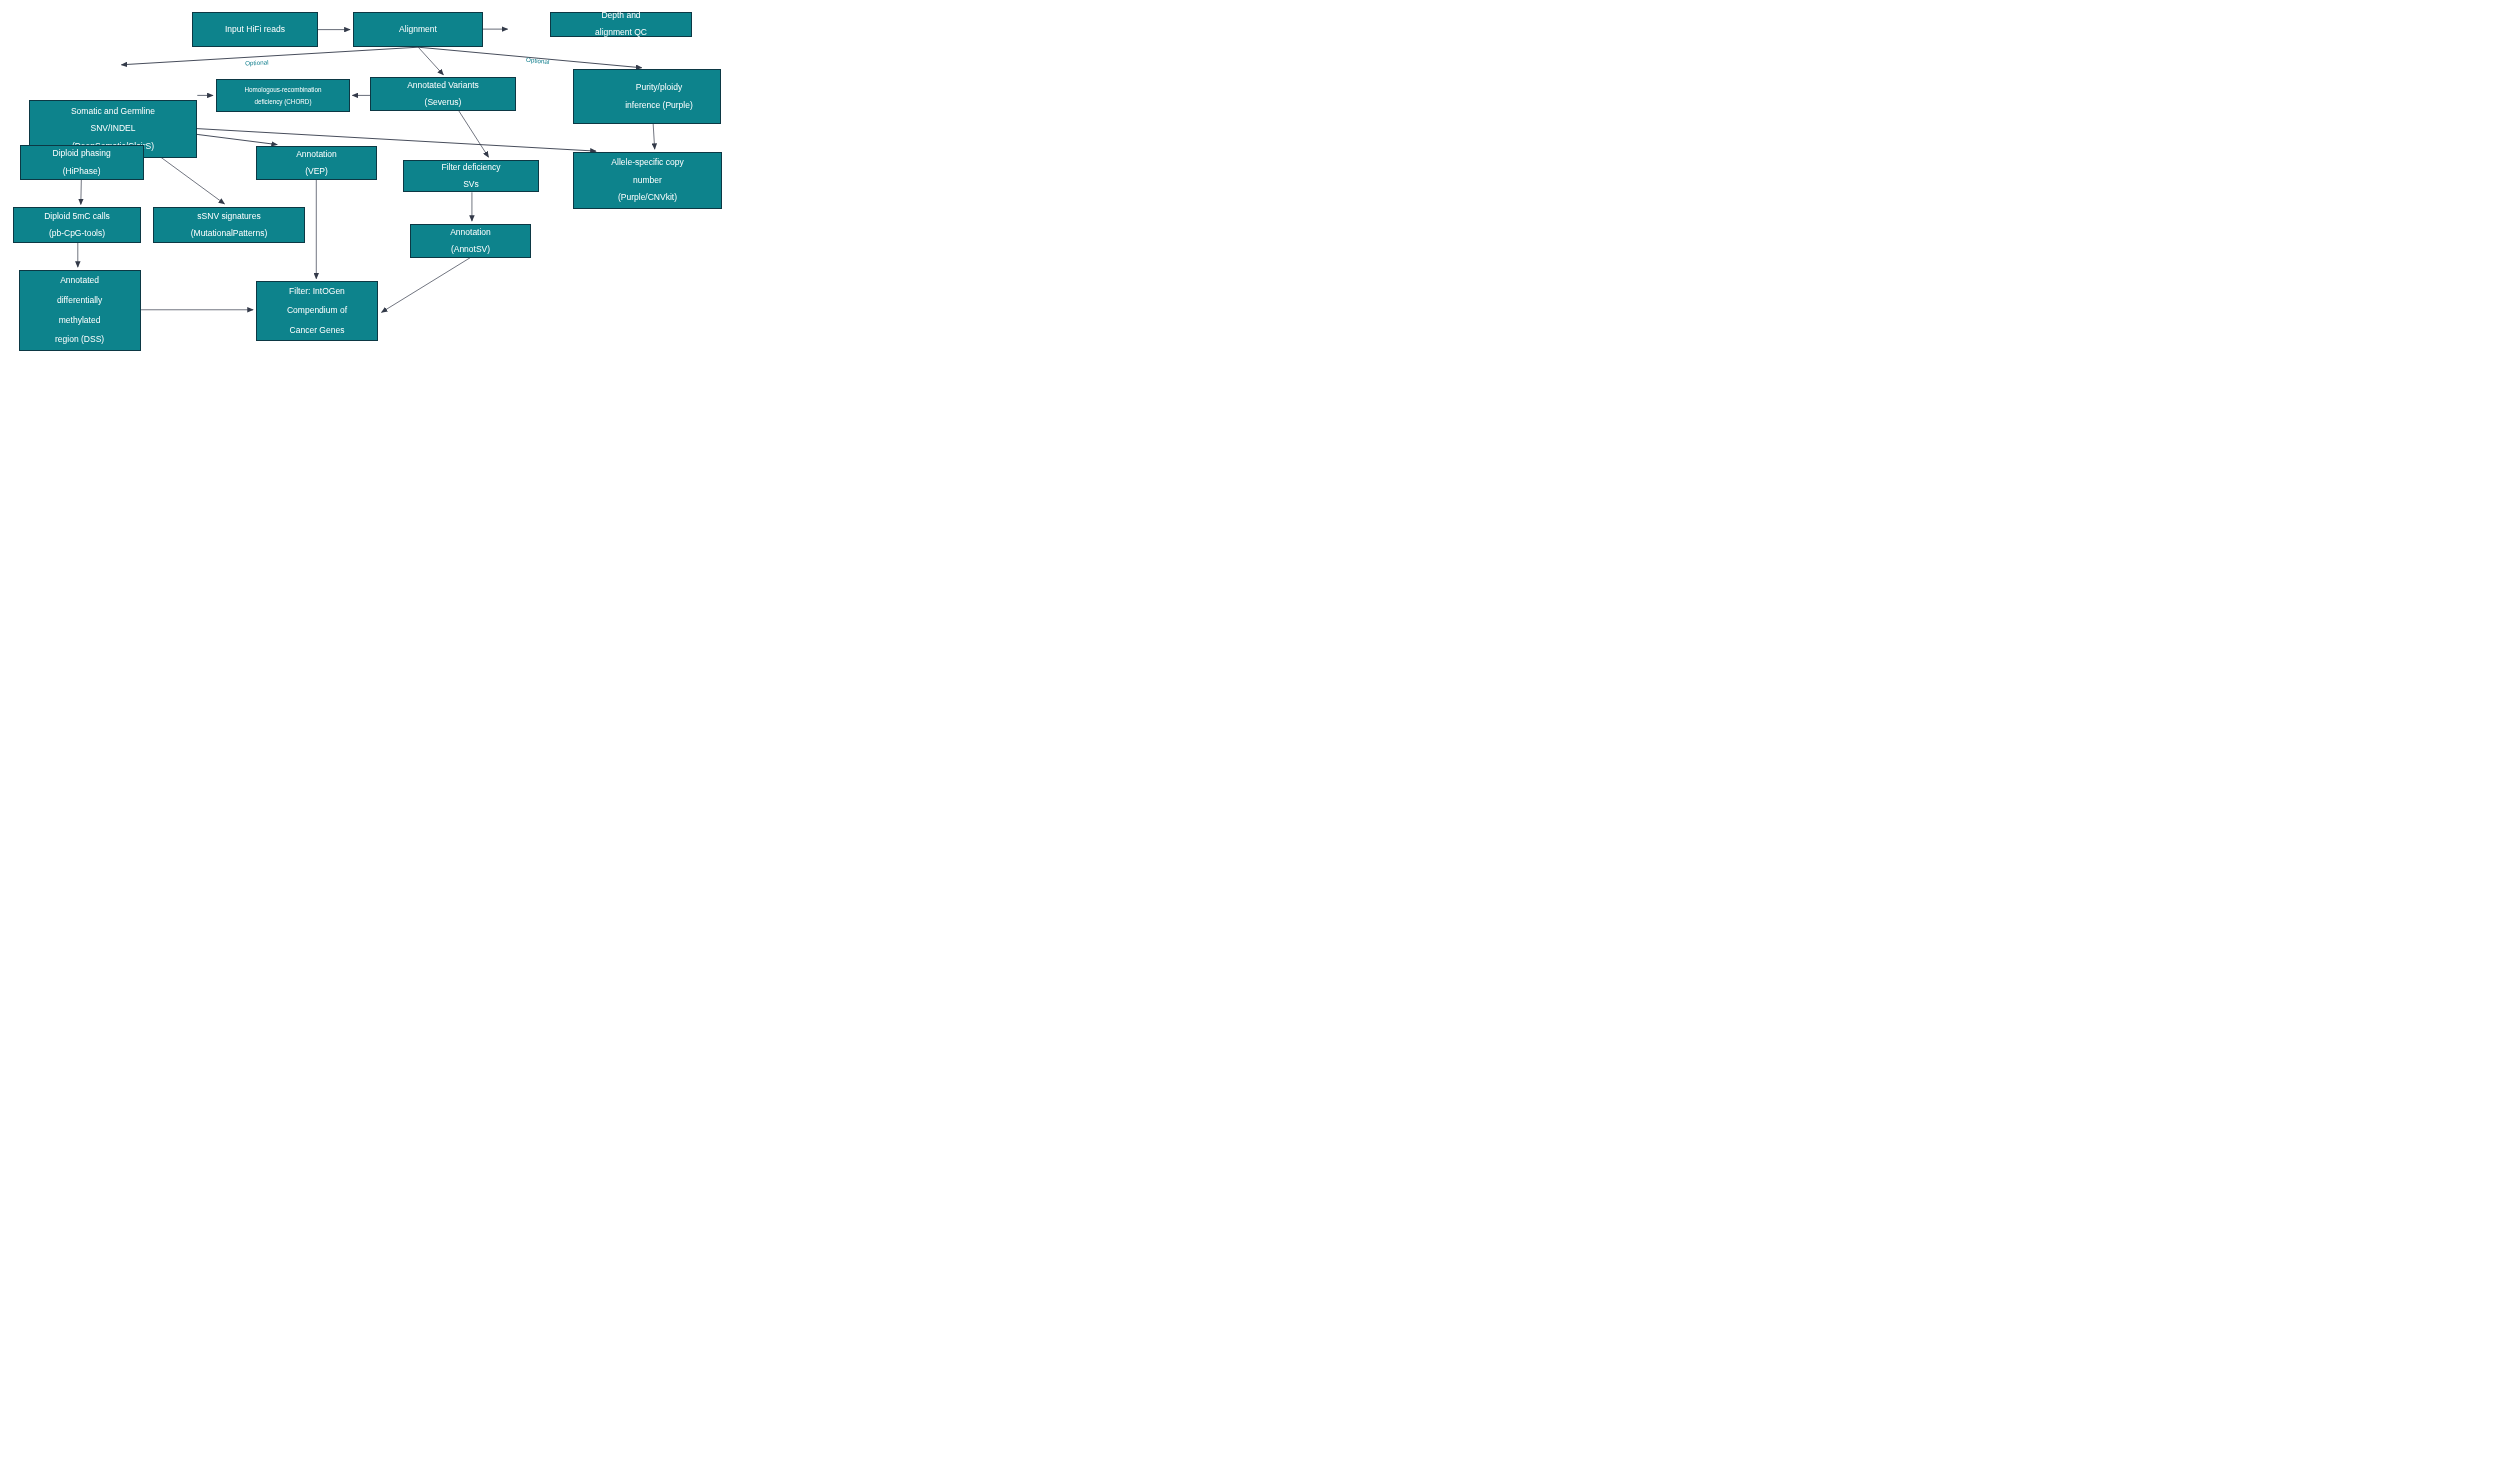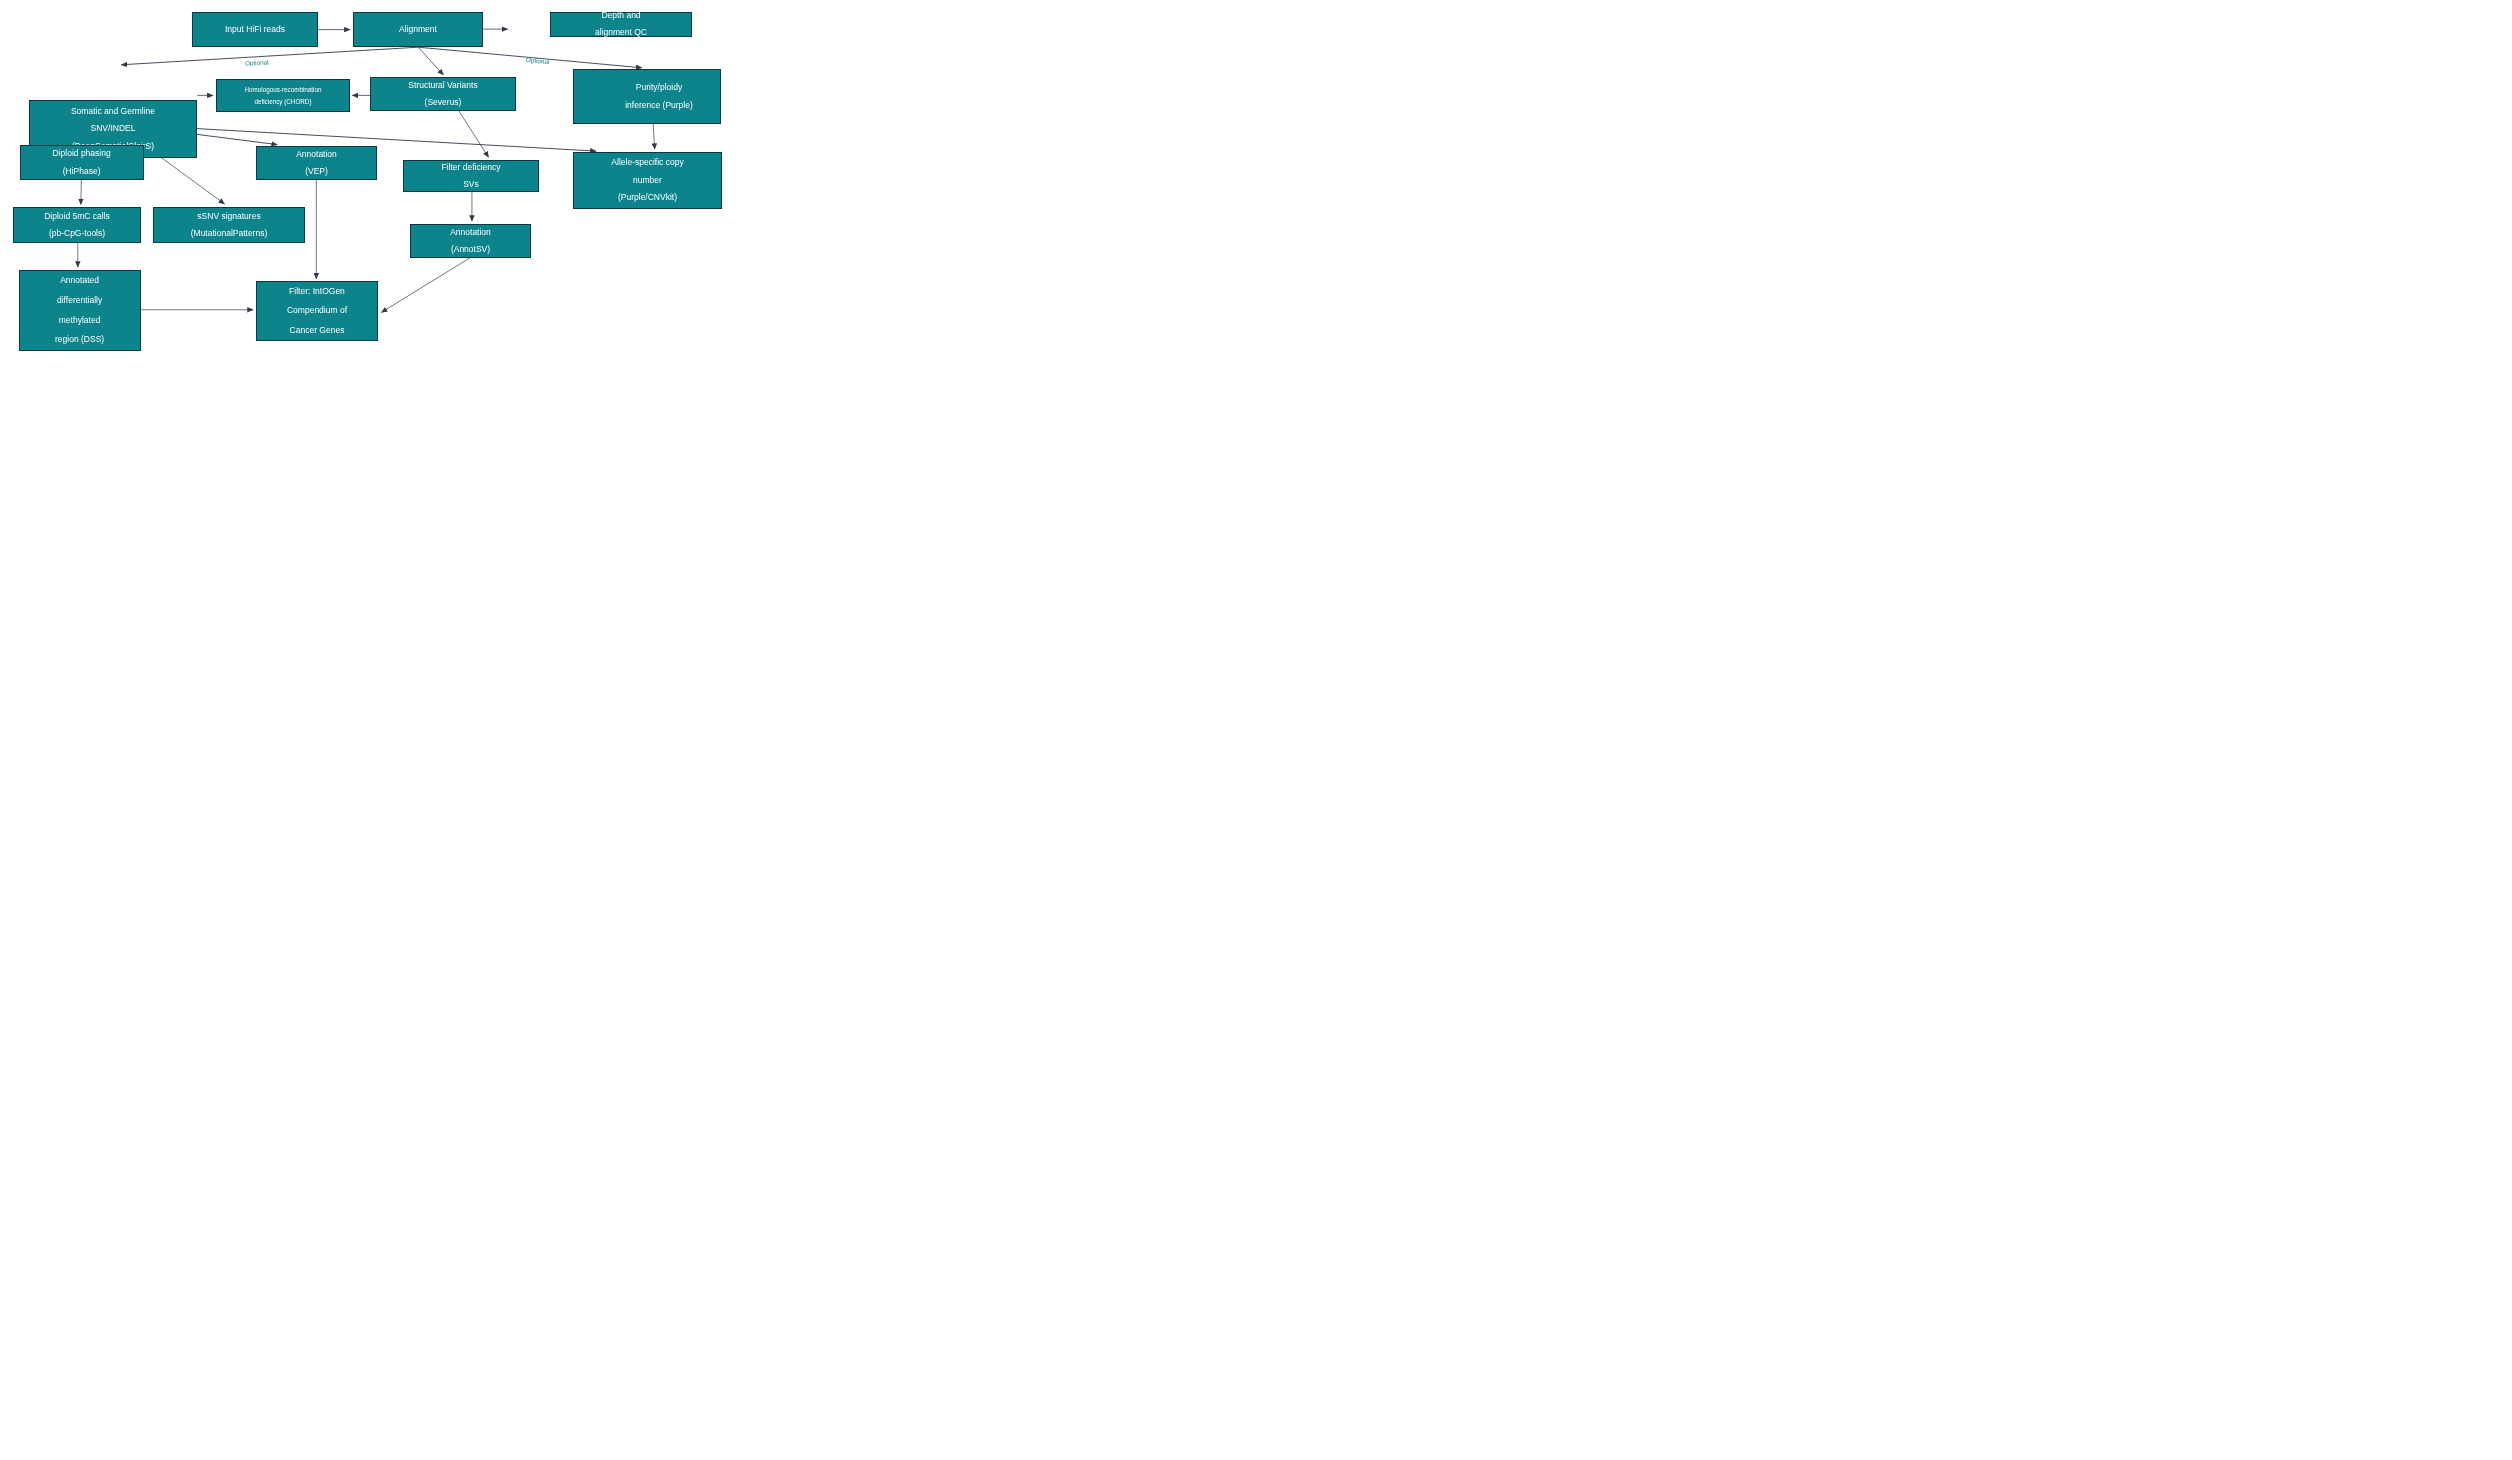--- a/index.html
+++ b/index.html
@@ -84,21 +84,21 @@
   <div class="node" style="left:192px;  top:12px;  width:126px; height:35px;">Input HiFi reads</div>
   <div class="node" style="left:353px;  top:12px;  width:130px; height:35px;">Alignment</div>
   <div class="node" style="left:510px; top:11.6px;  width:142px; height:25px;margin-left:40px;">Depth and
 alignment QC</div>
 
   <div class="node" style="left:29px;   top:66px; width:168px; height:58px;margin-top:34px;">Somatic and Germline
 SNV/INDEL
 (DeepSomatic/ClairS)</div>
   <div class="node node--chord" style="left:216px; top:79px; width:134px; height:33px;">Homologous-recombination
 deficiency (CHORD)</div>
-  <div class="node" style="left:370px;  top:77px; width:146px; height:34px;">Structural Variants
+  <div class="node" style="left:370px;  top:77px; width:146px; height:34px;">Annotated Variants
 (Severus)</div>
   <div class="node" style="left:573px; top:69px; width:148px; height:55px;padding-left:24px;">Purity/ploidy
 inference (Purple)</div>
 
   <div class="node" style="left:19.6px;   top:145px; width:124px; height:35px;">Diploid phasing
 (HiPhase)</div>
   <div class="node" style="left:256px;  top:146px; width:121px; height:34px;">Annotation
 (VEP)</div>
   <div class="node" style="left:403px;  top:160px; width:136px; height:32px;">Filter deficiency
 SVs</div>

